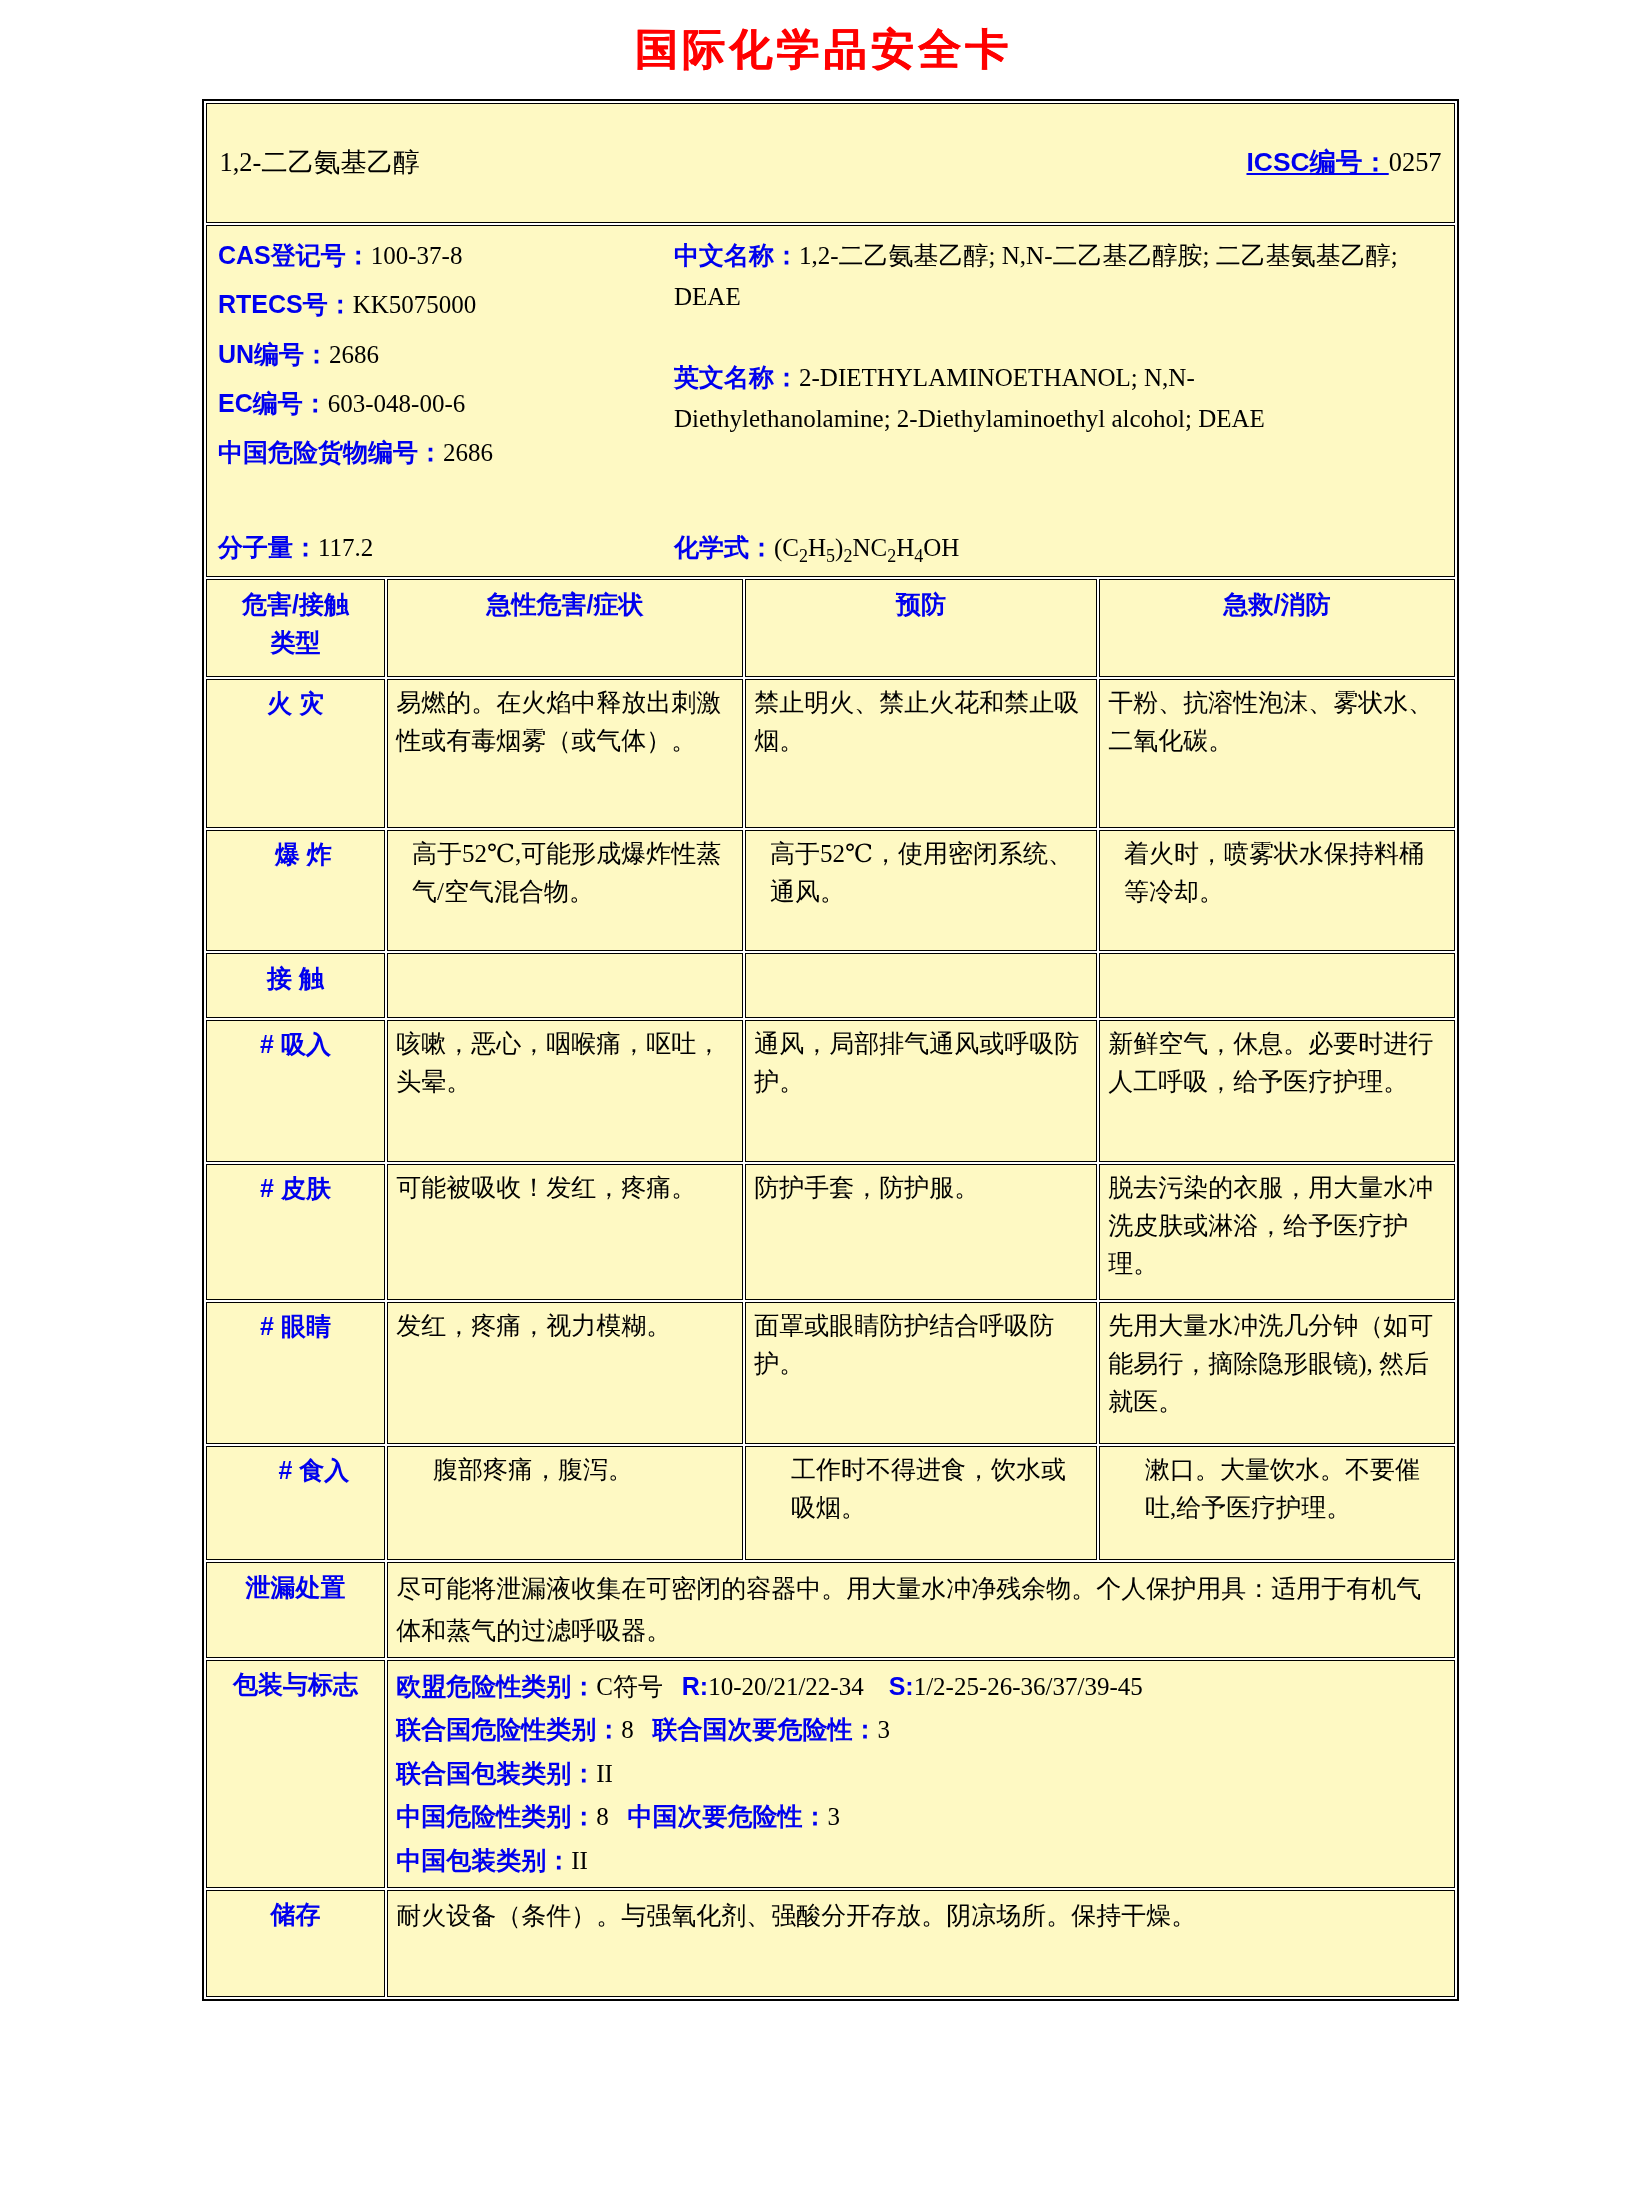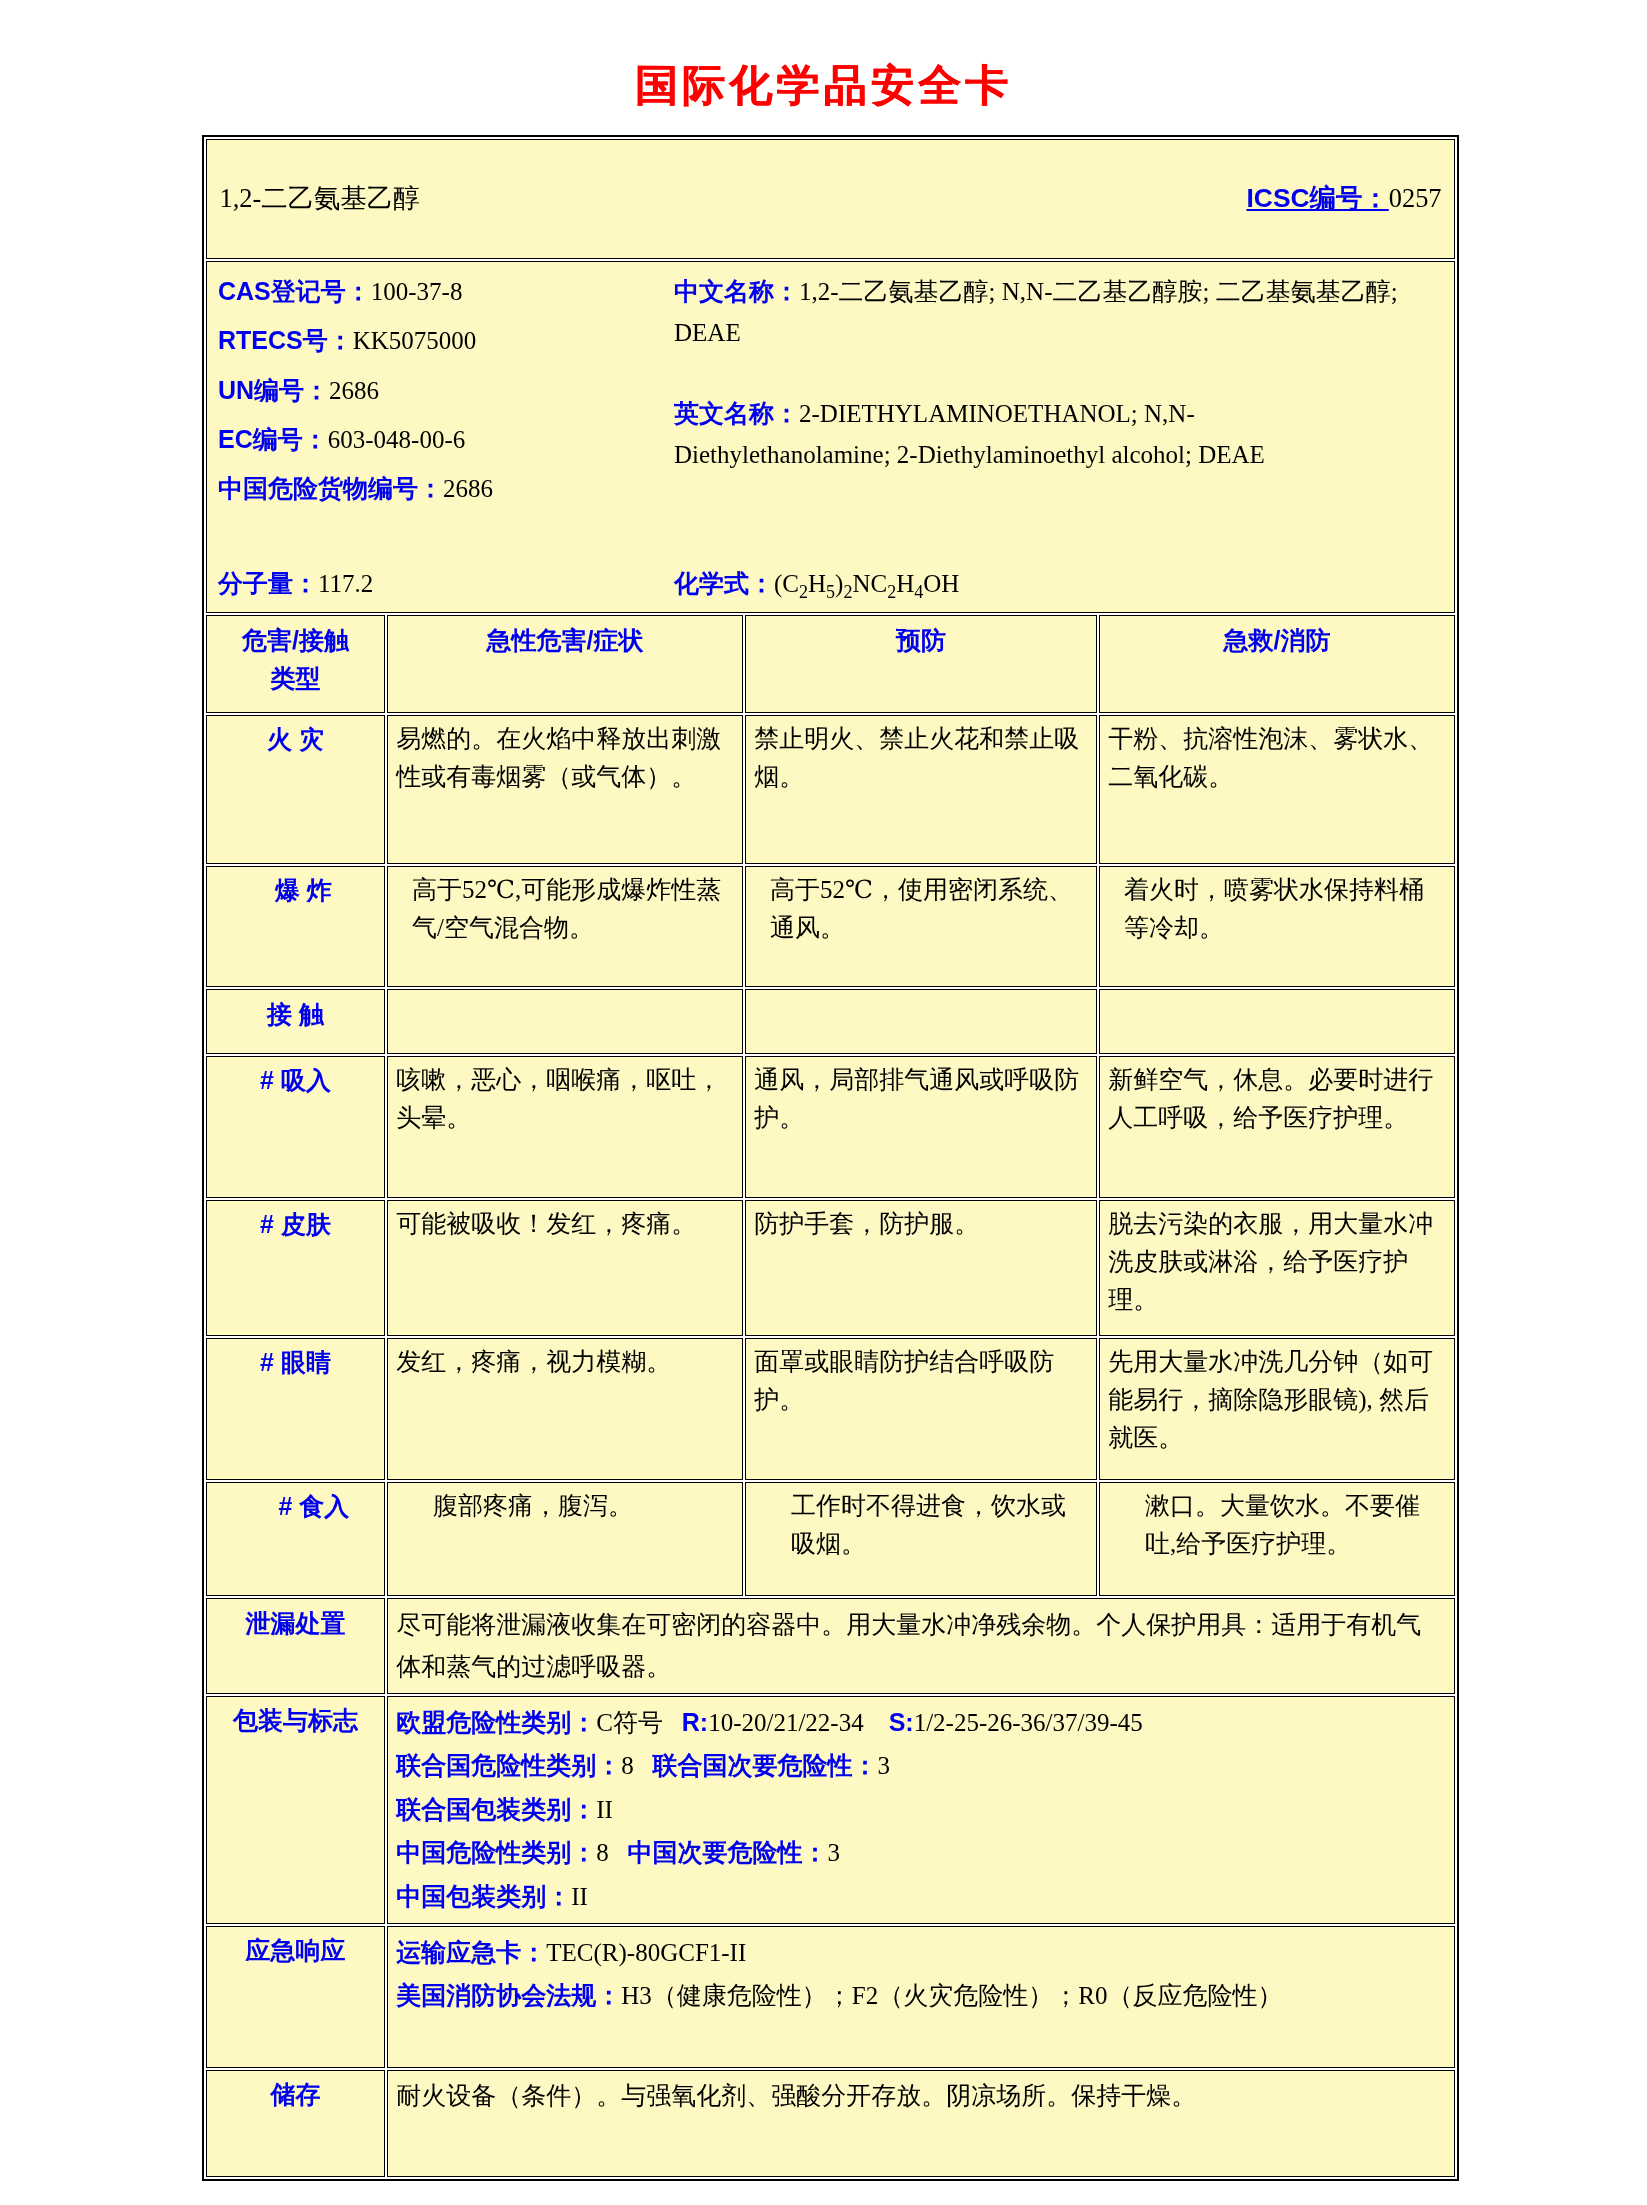--- a/index.html
+++ b/index.html
@@ -6,21 +6,21 @@
     --blue:#0000ee;
     --red:#ff0000;
     --ink:#000000;
   }
   html,body{margin:0;padding:0;}
   body{
     width:1647px;height:2205px;background:#ffffff;color:var(--ink);
     font-family:"Liberation Serif","DejaVu Serif",serif;
     -webkit-font-smoothing:antialiased;
   }
-  .sheet{position:relative;width:1647px;padding-top:21px;margin-top:36px;}
+  .sheet{position:relative;width:1647px;padding-top:21px;}
   .page-title{
     text-align:center;
     font-family:"Liberation Sans","DejaVu Sans",sans-serif;
     font-weight:bold;font-size:43px;letter-spacing:4.2px;
     color:var(--red);
     text-shadow:0.7px 0 0 var(--red);
   }
   table.card{
     width:1248px;margin:19.5px 0 0 202px;
     border:2.1px solid #000;background:#fff;
@@ -190,27 +190,20 @@
     <tr class="r-packaging">
       <td class="lblcell">包装与标志</td>
       <td colspan="3" class="seccell">
             <div class="segline"><span class="blab">欧盟危险性类别：</span><span class="bval">C符号   </span><span class="blab">R:</span><span class="bval">10-20/21/22-34    </span><span class="blab">S:</span><span class="bval">1/2-25-26-36/37/39-45</span></div>
             <div class="segline"><span class="blab">联合国危险性类别：</span><span class="bval">8   </span><span class="blab">联合国次要危险性：</span><span class="bval">3</span></div>
             <div class="segline"><span class="blab">联合国包装类别：</span><span class="bval">II</span></div>
             <div class="segline"><span class="blab">中国危险性类别：</span><span class="bval">8   </span><span class="blab">中国次要危险性：</span><span class="bval">3</span></div>
             <div class="segline"><span class="blab">中国包装类别：</span><span class="bval">II</span></div>
           </td>
     </tr>
-    <tr class="r-emergency">
-      <td class="lblcell">应急响应</td>
-      <td colspan="3" class="seccell">
-            <div class="segline"><span class="blab">运输应急卡：</span><span class="bval">TEC(R)-80GCF1-II</span></div>
-            <div class="segline"><span class="blab">美国消防协会法规：</span><span class="bval">H3（健康危险性）；F2（火灾危险性）；R0（反应危险性）</span></div>
-          </td>
-    </tr>
     <tr class="r-storage">
       <td class="lblcell">储存</td>
       <td colspan="3" class="seccell">
             <div class="segline"><span class="bval">耐火设备（条件）。与强氧化剂、强酸分开存放。阴凉场所。保持干燥。</span></div>
           </td>
     </tr>
   </tbody>
     </table>
 </div>
 

